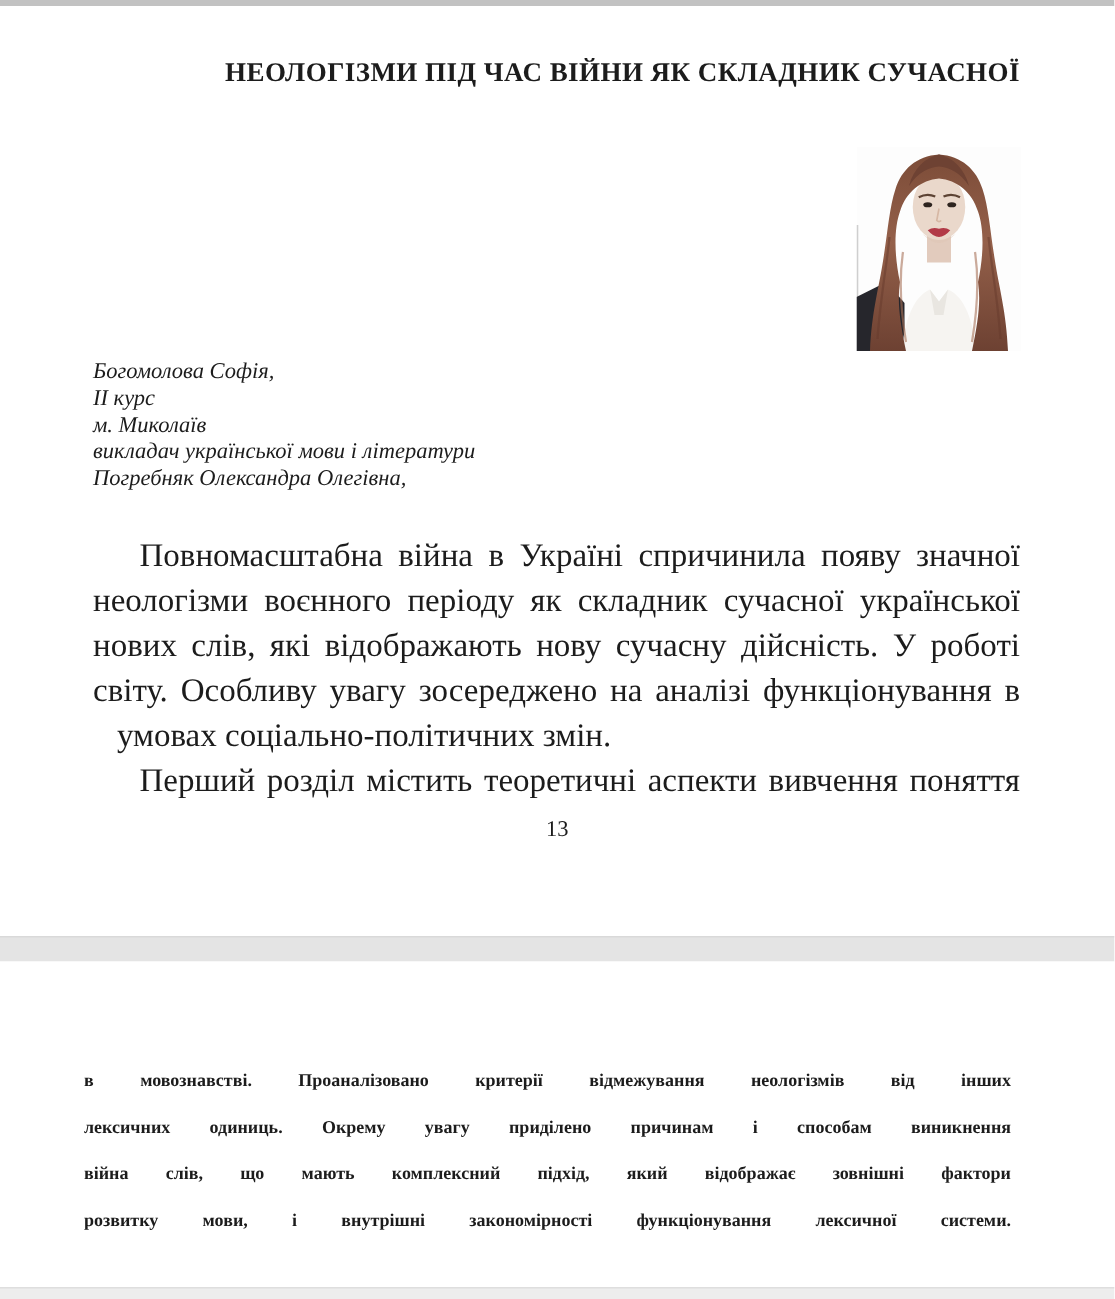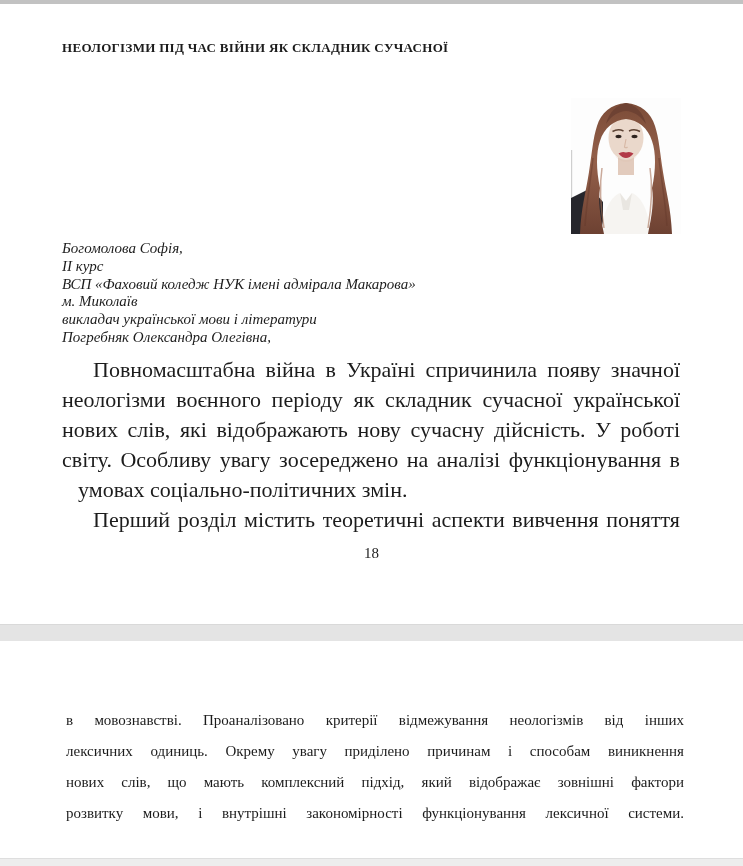--- a/index.html
+++ b/index.html
@@ -25,42 +25,42 @@
     background: #e4e4e4; border-top: 1px solid #d9d9d9;
     box-sizing: border-box;
   }
   .bottom-strip {
     position: absolute; top: 858px; left: 0; right: 0; height: 8px;
     background: #ededed; border-top: 1px solid #dedede;
     box-sizing: border-box;
   }
   .doc-title {
     position: absolute; top: 29px; left: 62px; width: 618px;
-    text-align: left; font-weight: bold;
-    font-size: 13px; line-height: 30px;
+    text-align: right; font-weight: bold;
+    font-size: 18px; line-height: 30px;
     letter-spacing: 0.3px;
   }
   .photo-frame {
     position: absolute; top: 94px; left: 571px;
     width: 110px; height: 136px;
   }
   .photo-frame svg { display: block; width: 100%; height: 100%; }
   .author-block {
     position: absolute; top: 236px; left: 62px; width: 616px;
     text-align: left; font-style: italic;
     font-size: 15px; line-height: 17.8px;
     white-space: nowrap;
   }
   .body-text {
     position: absolute; top: 351px; left: 62px; width: 618px;
     font-size: 22px; line-height: 30px;
   }
   .body-text-p2 {
-    position: absolute; top: 64px; left: 66px; width: 618px;
-    font-size: 15px; line-height: 31px;
+    position: absolute; top: 64px; left: 56px; width: 618px;
+    font-size: 12px; line-height: 31px; font-weight: bold;
   }
   .tline {
     text-align: justify; text-align-last: justify;
     overflow: hidden; height: 30px;
   }
   .body-text-p2 .tline { height: 31px; }
   .tline.indent { text-indent: 31px; }
   .tline.endline { text-align-last: left; margin-left: 16px; }
   .page-number {
     position: absolute; top: 541px; left: 0; right: 0;
@@ -106,43 +106,42 @@
       <path d="M22,60 C20,80 16,100 14,128" stroke="#66392b" stroke-width="1.5" fill="none" opacity="0.5"></path>
       <path d="M88,60 C90,80 94,100 96,128" stroke="#66392b" stroke-width="1.5" fill="none" opacity="0.5"></path>
       <path d="M31,70 C28,90 30,112 33,130" stroke="#a9735a" stroke-width="1.5" fill="none" opacity="0.6"></path>
       <path d="M79,70 C82,90 80,112 77,130" stroke="#a9735a" stroke-width="1.5" fill="none" opacity="0.6"></path>
     </svg>
   </div>
 
   <div class="author-block">
     <div>Богомолова Софія,</div>
     <div>ІІ курс</div>
-    <div>ВСП «Фаховий коледж НУК імені адмірала Макарова»</div>
     <div>м. Миколаїв</div>
     <div>викладач української мови і літератури</div>
     <div>Погребняк Олександра Олегівна,</div>
   </div>
 
   <div class="body-text">
     <div class="tline indent">Повномасштабна війна в Україні спричинила появу значної кількості</div>
     <div class="tline">неологізми воєнного періоду як складник сучасної української мовної картини</div>
     <div class="tline">нових слів, які відображають нову сучасну дійсність. У роботі проаналізовані</div>
     <div class="tline">світу. Особливу увагу зосереджено на аналізі функціонування в мовленні й</div>
     <div class="tline endline">умовах соціально-політичних змін.</div>
     <div class="tline indent">Перший розділ містить теоретичні аспекти вивчення поняття «неологізм»</div>
   </div>
 
-  <div class="page-number">18</div>
+  <div class="page-number">13</div>
 
 </div>
 
 <div class="page-gap"></div>
 
 <div class="page" id="page2">
   <div class="body-text-p2">
     <div class="tline">в мовознавстві. Проаналізовано критерії відмежування неологізмів від інших</div>
     <div class="tline">лексичних одиниць. Окрему увагу приділено причинам і способам виникнення</div>
-    <div class="tline">нових слів, що мають комплексний підхід, який відображає зовнішні фактори</div>
+    <div class="tline">війна слів, що мають комплексний підхід, який відображає зовнішні фактори</div>
     <div class="tline">розвитку мови, і внутрішні закономірності функціонування лексичної системи.</div>
   </div>
 </div>
 
 <div class="bottom-strip"></div>
 
 </body></html>

